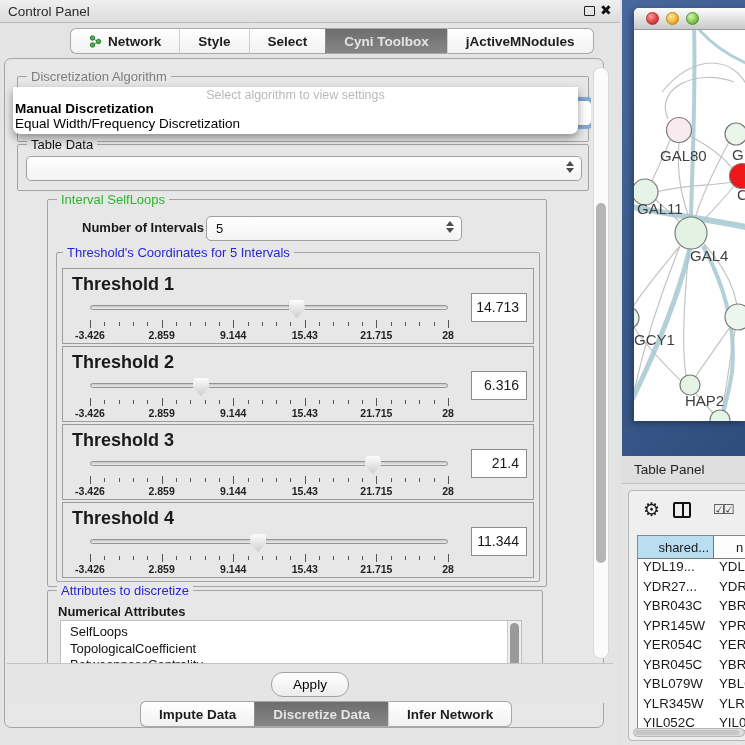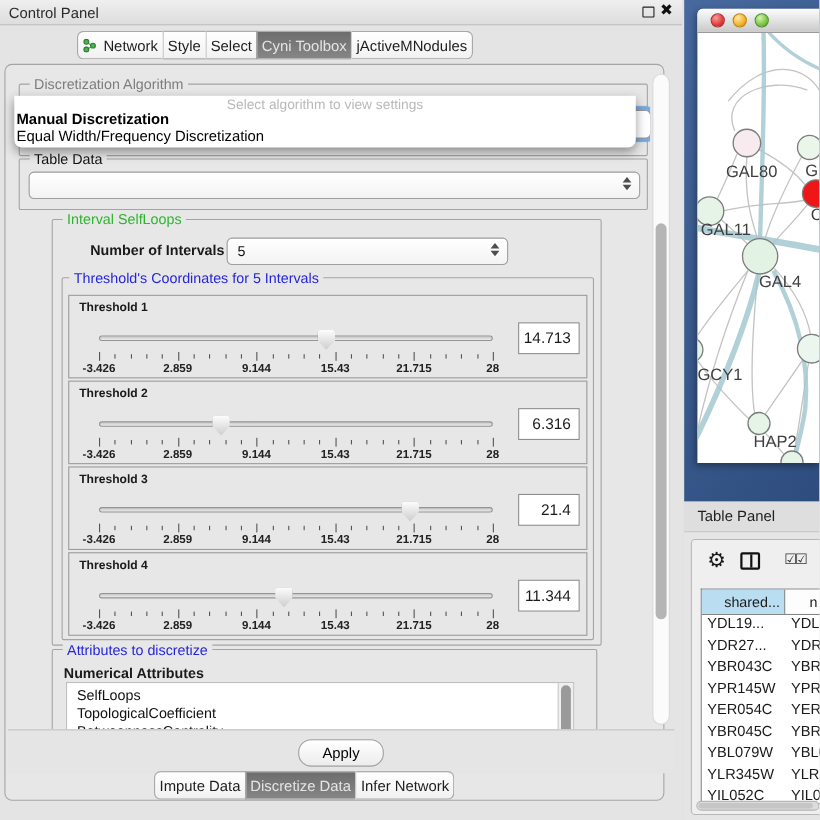--- a/index.html
+++ b/index.html
@@ -9,21 +9,21 @@
   
   .cp { position:absolute; left:0; top:0; width:620px; height:745px; background:#e4e4e4; }
   .cp-titlebar { position:absolute; left:0; top:0; width:620px; height:23px;
     background:linear-gradient(#efefef,#dddddd); border-bottom:1px solid #bdbdbd; }
   .cp-title { position:absolute; left:8px; top:4px; font-size:13.5px; color:#2b2b2b; }
   .float-icon { position:absolute; left:584px; top:6px; width:11px; height:10px; border:1.5px solid #222; border-radius:1px; }
   .close-icon { position:absolute; left:600px; top:2px; font-size:14px; font-weight:bold; color:#111; font-family:"DejaVu Sans",sans-serif; }
 
   
   .seg-group { display:flex; }
-  .seg { display:flex; align-items:center; height:26px; padding:0 4px; font-size:13.5px; font-weight:400; color:#1d1d1d;
+  .seg { display:flex; align-items:center; height:26px; padding:0 18px; font-size:13.5px; font-weight:700; color:#1d1d1d;
     background:linear-gradient(#ffffff,#f1f1f1); border-top:1px solid #a8a8a8; border-bottom:1px solid #a8a8a8; border-left:1px solid #cfcfcf; }
   .seg:first-child { border-left:1px solid #a8a8a8; border-radius:6px 0 0 6px; }
   .seg:last-child { border-right:1px solid #a8a8a8; border-radius:0 6px 6px 0; }
   .seg.active { background:linear-gradient(#6d6d6d,#868686); color:#e4e4e4; border-left-color:#8b8b8b; }
   .cp-tabs-top { position:absolute; left:70px; top:28px; }
   .cp-tabs-bottom { position:absolute; left:140px; top:701px; z-index:9; }
   .seg .net-ic { margin-right:6px; }
 
   .cp-outer { position:absolute; left:4px; top:58px; width:600px; height:670px;
     border:1.5px solid #a5a5a5; border-radius:7px; background:#e7e7e7; }
@@ -56,21 +56,21 @@
   .stepper .dn { border-top:5px solid #4d4d4d; }
 
   #td-combo { left:8px; top:11px; width:556px; height:25px; }
 
   #interval-group { left:34px; top:134px; width:500px; height:388px; }
   #noi-label { position:absolute; left:34px; top:20px; font-size:13px; font-weight:bold; }
   #noi-combo { left:158px; top:16px; width:256px; height:25px; }
   #thr-group { left:8px; top:52px; width:484px; height:330px; }
 
   .thr { position:absolute; left:5px; width:472px; height:76px; border:1px solid #9c9c9c; }
-  .thr-label { position:absolute; left:9px; top:5px; font-size:11px; font-weight:bold; }
+  .thr-label { position:absolute; left:9px; top:5px; font-size:18px; font-weight:bold; }
   .slider { position:absolute; left:27px; top:30px; width:358px; height:42px; }
   .track { position:absolute; left:0; top:6px; width:358px; height:5px; border:1px solid #949494; border-radius:3px;
     background:linear-gradient(#c6c6c6,#ececec); }
   .thumb-sl { position:absolute; top:1px; width:16px; height:18px;
     background:linear-gradient(#fdfdfd,#cdcdcd); filter:drop-shadow(0 0 1px #777);
     clip-path:polygon(12% 0,88% 0,100% 14%,100% 52%,50% 100%,0 52%,0 14%); }
   .ticks { position:absolute; left:0; top:21px; width:358px; height:8px; }
   .tick { position:absolute; top:0; width:1px; background:#555; }
   .tick.minor { height:4px; top:2px; }
   .tick.major { height:8px; }

